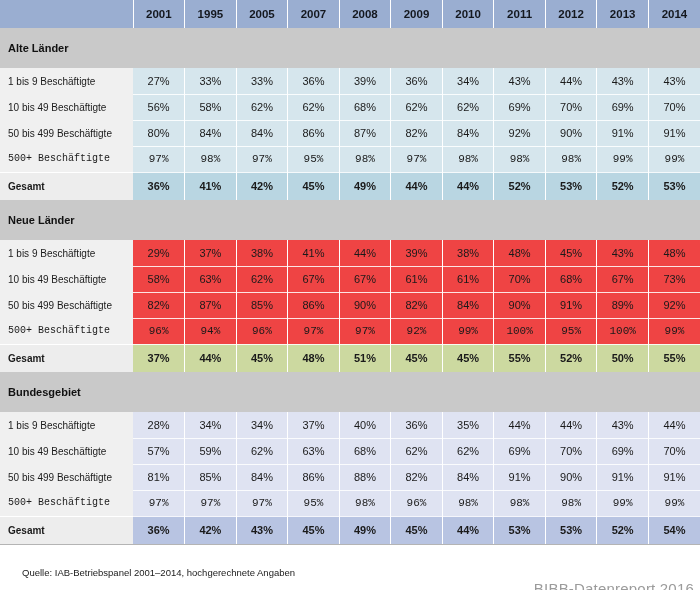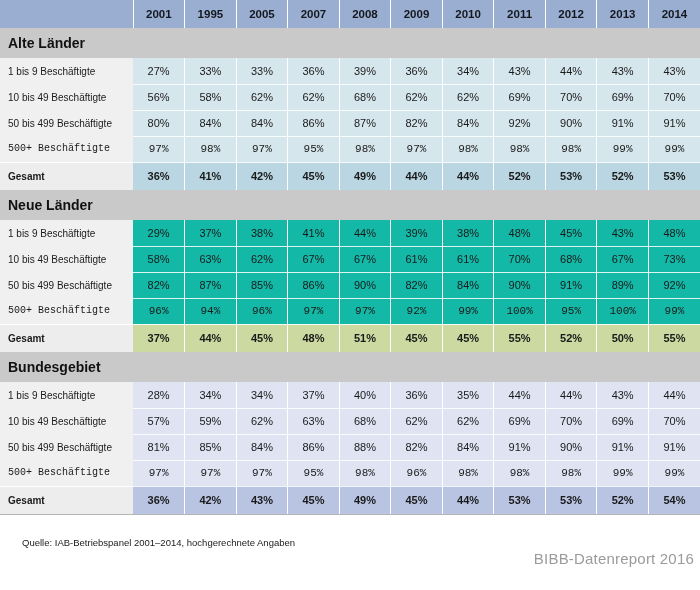--- a/index.html
+++ b/index.html
@@ -42,24 +42,24 @@
     padding: 0;
   }
   tr.header-row th.label-head {
     background: #9aaed1;
     border-right: 1px solid #ffffff;
   }
   tr.header-row th.last { border-right: none; }
 
   
   tr.group-row td {
-    height: 30px;
+    height: 40px;
     background: #c9c9c9;
     font-weight: bold;
-    font-size: 14px;
+    font-size: 11px;
     color: #111111;
     padding: 0 0 0 8px;
     vertical-align: middle;
     border: none;
   }
 
   
   tr.data-row td.rowlabel,
   tr.total-row td.rowlabel {
     padding: 0 0 0 8px;
@@ -85,21 +85,21 @@
   tr.data-row { height: 26px; }
   tr.total-row { height: 28px; }
   tr.total-row td.val { font-weight: bold; }
 
   
   tr.data-row.pre-total td { border-bottom: 1px solid #ffffff; font-family: Liberation Mono, monospace; }
 
   
   .g-blue  tr.data-row  td.val { background: #d6e6ed; }
   .g-blue  tr.total-row td.val { background: #b9d6e2; }
-  .g-green tr.data-row  td.val { background: #14b8a6; }
+  .g-green tr.data-row  td.val { background: #ef4444; }
   .g-green tr.total-row td.val { background: #ccd9a0; }
   .g-lilac tr.data-row  td.val { background: #dfe3f2; }
   .g-lilac tr.total-row td.val { background: #b8c4e2; }
 
   
   tr.data-row td.val { border-bottom: 1px solid rgba(255,255,255,0.85); }
   tr.total-row td.val { border-bottom: none; }
 
   
   #footer {

